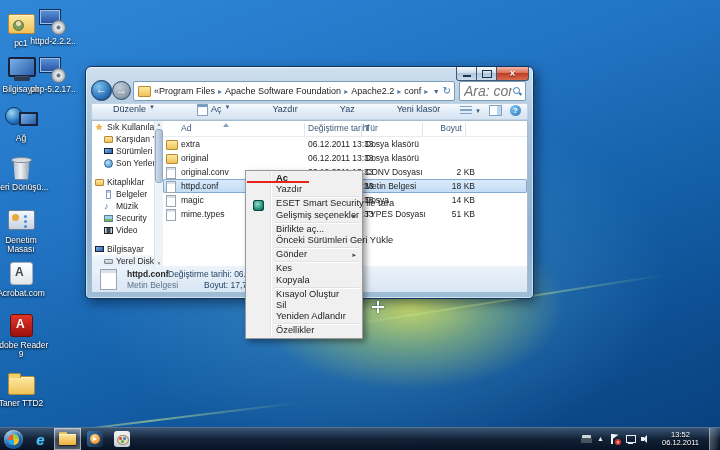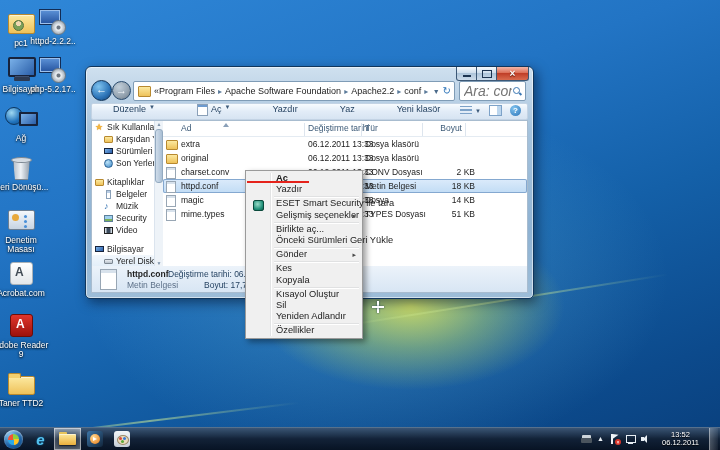--- a/index.html
+++ b/index.html
@@ -405,21 +405,21 @@
           </div>
           <div class="frow">
             <span class="fico i-folder-sm"></span>
             <span class="fname">original</span>
             <span class="fdate">06.12.2011 13:33</span>
             <span class="ftype">Dosya klasörü</span>
             <span class="fsize"></span>
           </div>
           <div class="frow">
             <span class="fico i-file"></span>
-            <span class="fname">charset.conv</span>
+            <span class="fname">original.conv</span>
             <span class="fdate">06.12.2011 13:33</span>
             <span class="ftype">CONV Dosyası</span>
             <span class="fsize">2 KB</span>
           </div>
           <div class="frow selected">
             <span class="fico i-file"></span>
             <span class="fname">httpd.conf</span>
             <span class="fdate">06.12.2011 13:33</span>
             <span class="ftype">Metin Belgesi</span>
             <span class="fsize">18 KB</span>

